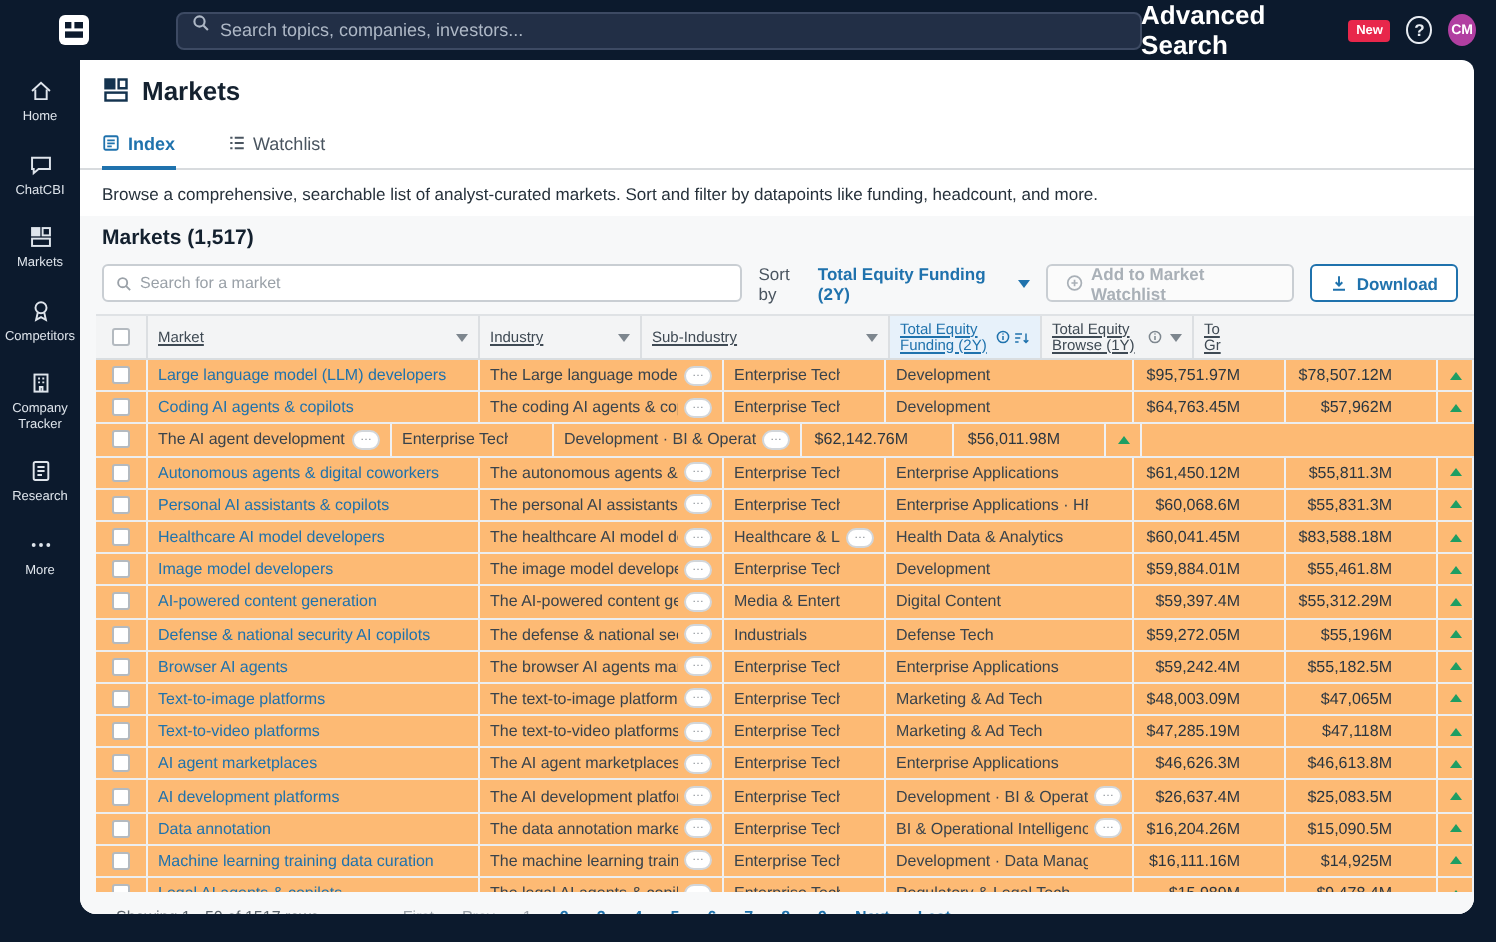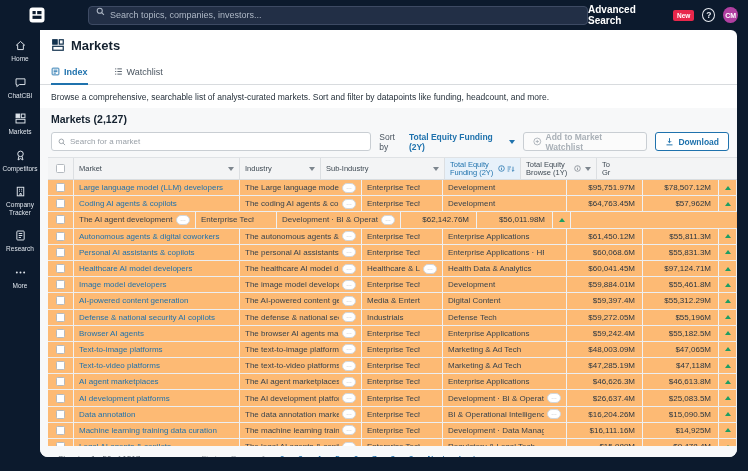--- a/index.html
+++ b/index.html
@@ -5,21 +5,21 @@
   * { box-sizing: border-box; margin: 0; padding: 0; }
   html,body { width:748px; height:471px; overflow:hidden; font-family:"Liberation Sans", sans-serif; background:#0c1a2d; }
 
   
   .topbar { position:absolute; left:0; top:0; width:748px; height:30px; background:#0c1a2d; display:flex; align-items:center; }
   .logo { margin-left:29px; width:16px; height:16px; flex:none; }
   .tb-search { margin-left:43px; width:530px; height:19px; background:#222f46; border:1px solid #3d4a63; border-radius:4px; display:flex; padding:0 7px; gap:5px; }
   .tb-search input { flex:1; background:transparent; border:none; outline:none; color:#cdd5e0; font-size:9px; font-family:"Liberation Sans", sans-serif; }
   .tb-search input::placeholder { color:#aeb8c6; }
   .tb-right { margin-left:auto; margin-right:10px; display:flex; align-items:center; gap:8px; }
-  .adv-search { color:#fff; font-size:10px; font-weight:bold; }
+  .adv-search { color:#fff; font-size:13px; font-weight:bold; }
   .new-badge { background:#e8274b; color:#fff; font-size:6.5px; font-weight:bold; padding:2px 4px; border-radius:2px; }
   .help-circle { width:14px; height:14px; border:1.3px solid #e8ecf2; border-radius:50%; color:#e8ecf2; font-size:8.5px; font-weight:bold; display:flex; align-items:center; justify-content:center; }
   .avatar { width:16px; height:16px; border-radius:50%; background:#b13fa1; color:#fff; font-size:7px; font-weight:bold; display:flex; align-items:center; justify-content:center; }
 
   
   .sidebar { position:absolute; left:0; top:30px; width:40px; height:441px; background:#0c1a2d; display:flex; flex-direction:column; align-items:center; padding-top:9px; }
   .side-item { width:40px; display:flex; flex-direction:column; align-items:center; gap:3px; margin-bottom:13px; cursor:pointer; }
   .side-item svg { display:block; }
   .slabel { color:#dfe5ec; font-size:6.5px; text-align:center; line-height:7.5px; padding:0 1px; }
 
@@ -43,38 +43,38 @@
   .sortby .lbl { color:#4a5560; }
   .sortby .val { color:#1f72ad; font-weight:bold; cursor:pointer; display:flex; align-items:center; gap:3px; }
   .chev { width:0; height:0; border-left:3px solid transparent; border-right:3px solid transparent; border-top:4px solid #1f72ad; }
   .btn { height:19px; display:flex; align-items:center; gap:4px; border-radius:3px; font-size:8.5px; font-weight:bold; padding:0 9px; cursor:pointer; background:#fff; }
   .btn.disabled { border:1px solid #c9ced3; color:#a9b0b7; background:#fbfbfb; cursor:default; }
   .btn.primary-outline { border:1px solid #1f72ad; color:#1f72ad; }
 
   
   .table { margin:6px 0 0 8px; width:689px; overflow:hidden; }
   .thead { display:flex; height:23px; background:#f3f4f5; border-top:1px solid #dfe2e5; border-bottom:1px solid #d9dde0; }
-  .th { display:flex; align-items:center; padding:0 5px; font-size:7.5px; color:#3f4a54; border-right:1px solid #dcdfe2; overflow:hidden; }
+  .th { display:flex; align-items:center; padding:0 5px; font-size:7.5px; color:#3f4a54; border-right:1px solid #dcdfe2; overflow:hidden;text-decoration:underline; }
   .c-cb{width:26px; justify-content:center;} .c-market{width:166px;} .c-desc{width:122px;} .c-ind{width:81px;} .c-sub{width:124px;}
   .c-f2{width:76px;} .c-f1{width:76px;} .c-gr{width:18px; border-right:none;}
   .th.c-f2 { background:#e7f1fa; color:#1f72ad; }
   .two-line { line-height:8px; }
   .caret { width:0; height:0; border-left:3px solid transparent; border-right:3px solid transparent; border-top:4px solid #7d868e; margin-left:auto; flex:none; cursor:pointer; }
   .th.c-f1 .caret { margin-left:2px; }
   .hicons { margin-left:auto; display:flex; align-items:center; gap:2px; flex:none; }
   .checkbox { width:9px; height:9px; border:1px solid #b4bac0; border-radius:1.5px; background:#fff; cursor:pointer; flex:none; }
 
   .tbody { height:266px; overflow:hidden; background:#fdba74; }
   .tr { display:flex; height:16.2px; border-bottom:1px solid #eceef0; }
   .td { display:flex; align-items:center; padding:0 5px; font-size:8px; color:#39434c; border-right:1px solid #f0f1f3; overflow:hidden; white-space:nowrap; }
   .td.c-cb { justify-content:center; }
   .mkt-link { color:#1f72ad; font-weight:500; cursor:pointer; overflow:hidden; text-overflow:clip; }
   .cell-text { overflow:hidden; flex:1; }
   .pill { flex:none; margin-left:3px; border:1px solid #d2d6da; border-radius:5px; background:#fff; color:#8a9097; font-size:6px; line-height:5px; padding:1px 3px 2px; cursor:pointer; }
-  .td.num { justify-content:flex-end; padding-right:7px; color:#2b3640; }
+  .td.num { justify-content:flex-end; padding-right:22px; color:#2b3640; }
   .up-tri { width:0; height:0; border-left:3px solid transparent; border-right:3px solid transparent; border-bottom:4.5px solid #1e9e63; margin:0 auto; }
 
   
   .tfooter { height:24px; display:flex; align-items:center; padding-left:18px; font-size:8px; color:#5a636b; }
   .pag { margin-left:42px; display:flex; align-items:center; gap:14px; }
   .pag span { cursor:pointer; }
   .pag .dim { color:#9aa1a8; }
   .page { color:#1f72ad; font-weight:bold; }
   .page.current { color:#9aa1a8; font-weight:normal; }
   .pag .nav-link { color:#1f72ad; font-weight:bold; text-decoration:underline; }
@@ -180,21 +180,21 @@
       <svg width="9" height="9" viewBox="0 0 12 12" fill="none" stroke="#4a5560" stroke-width="1.2">
           <path d="M1.5 2.5 H3 M4.5 2.5 H10.5 M1.5 6 H3 M4.5 6 H10.5 M1.5 9.5 H3 M4.5 9.5 H10.5"></path>
         </svg>
       <span>Watchlist</span>
     </div>
   </div>
 
   <div class="intro">Browse a comprehensive, searchable list of analyst-curated markets. Sort and filter by datapoints like funding, headcount, and more.</div>
 
   <div class="content">
-    <div class="section-title">Markets (2,127)</div>
+    <div class="section-title">Markets (1,517)</div>
 
     <div class="toolbar">
       <div class="mkt-search">
         <svg width="8" height="8" viewBox="0 0 12 12" fill="none" stroke="#9aa1a8" stroke-width="1.4">
             <circle cx="5" cy="5" r="3.4"></circle>
             <path d="M7.6 7.6 L10.6 10.6"></path>
           </svg>
         <input type="text" placeholder="Search for a market" style="">
       </div>
       <div class="sortby">
@@ -406,21 +406,21 @@
             </div>
           <div class="td c-ind">
               <span class="cell-text">Healthcare &amp; Life</span>
               <span class="pill">…</span>
             </div>
           <div class="td c-sub">
               <span class="cell-text">Health Data &amp; Analytics</span>
               <span class="pill" style="visibility: hidden;">…</span>
             </div>
           <div class="td c-f2 num">$60,041.45M</div>
-          <div class="td c-f1 num">$97,124.71M</div>
+          <div class="td c-f1 num">$83,588.18M</div>
           <div class="td c-gr">
               <span class="up-tri"></span>
             </div>
         </div>
 
         <div class="tr">
           <div class="td c-cb">
               <span class="checkbox"></span>
             </div>
           <div class="td c-market">

